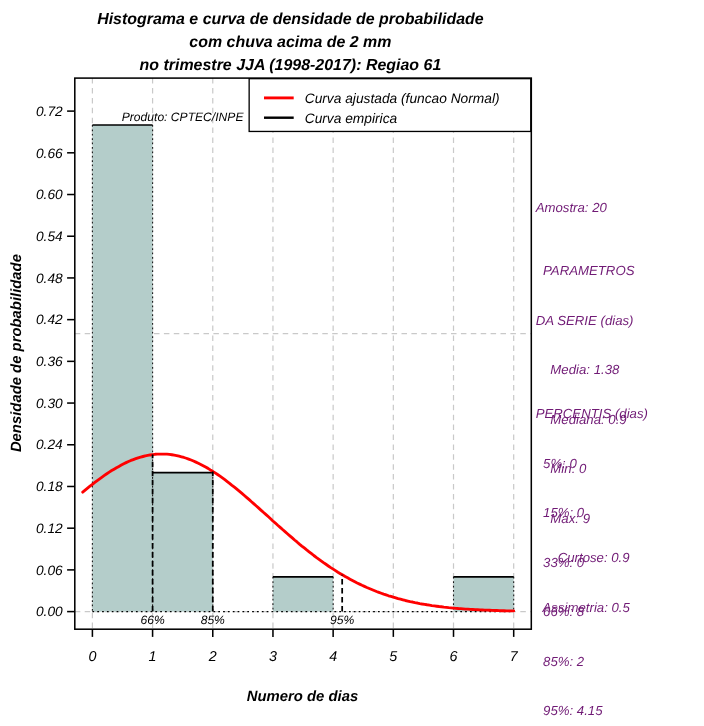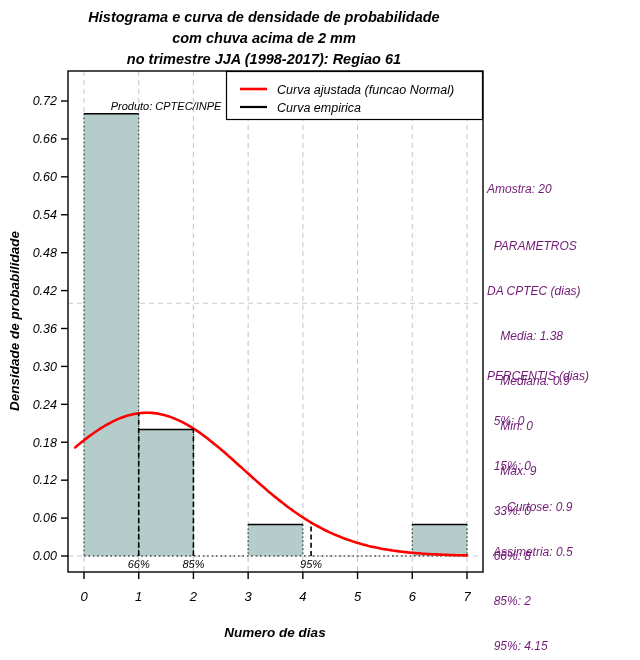--- a/index.html
+++ b/index.html
@@ -121,21 +121,21 @@
     <text class="watermark" x="166" y="110" text-anchor="middle">Produto: CPTEC/INPE</text>
 
     <text class="axis-label" x="275" y="637" text-anchor="middle">Numero de dias</text>
     <text class="axis-label" x="19" y="321" text-anchor="middle" transform="rotate(-90 19 321)">Densidade de probabilidade</text>
   </svg>
 
   <div class="stats-block" style="top:182px;">Amostra: 20</div>
 
   <div class="stats-block" style="top:209px;">
     <div>  PARAMETROS</div>
-    <div>DA CPTEC (dias)</div>
+    <div>DA SERIE (dias)</div>
     <div>    Media: 1.38</div>
     <div>    Mediana: 0.9</div>
     <div>    Min: 0</div>
     <div>    Max: 9</div>
   </div>
 
   <div class="stats-block" style="top:339px;">
     <div>PERCENTIS (dias)</div>
     <div>  5%: 0</div>
     <div>  15%: 0</div>

